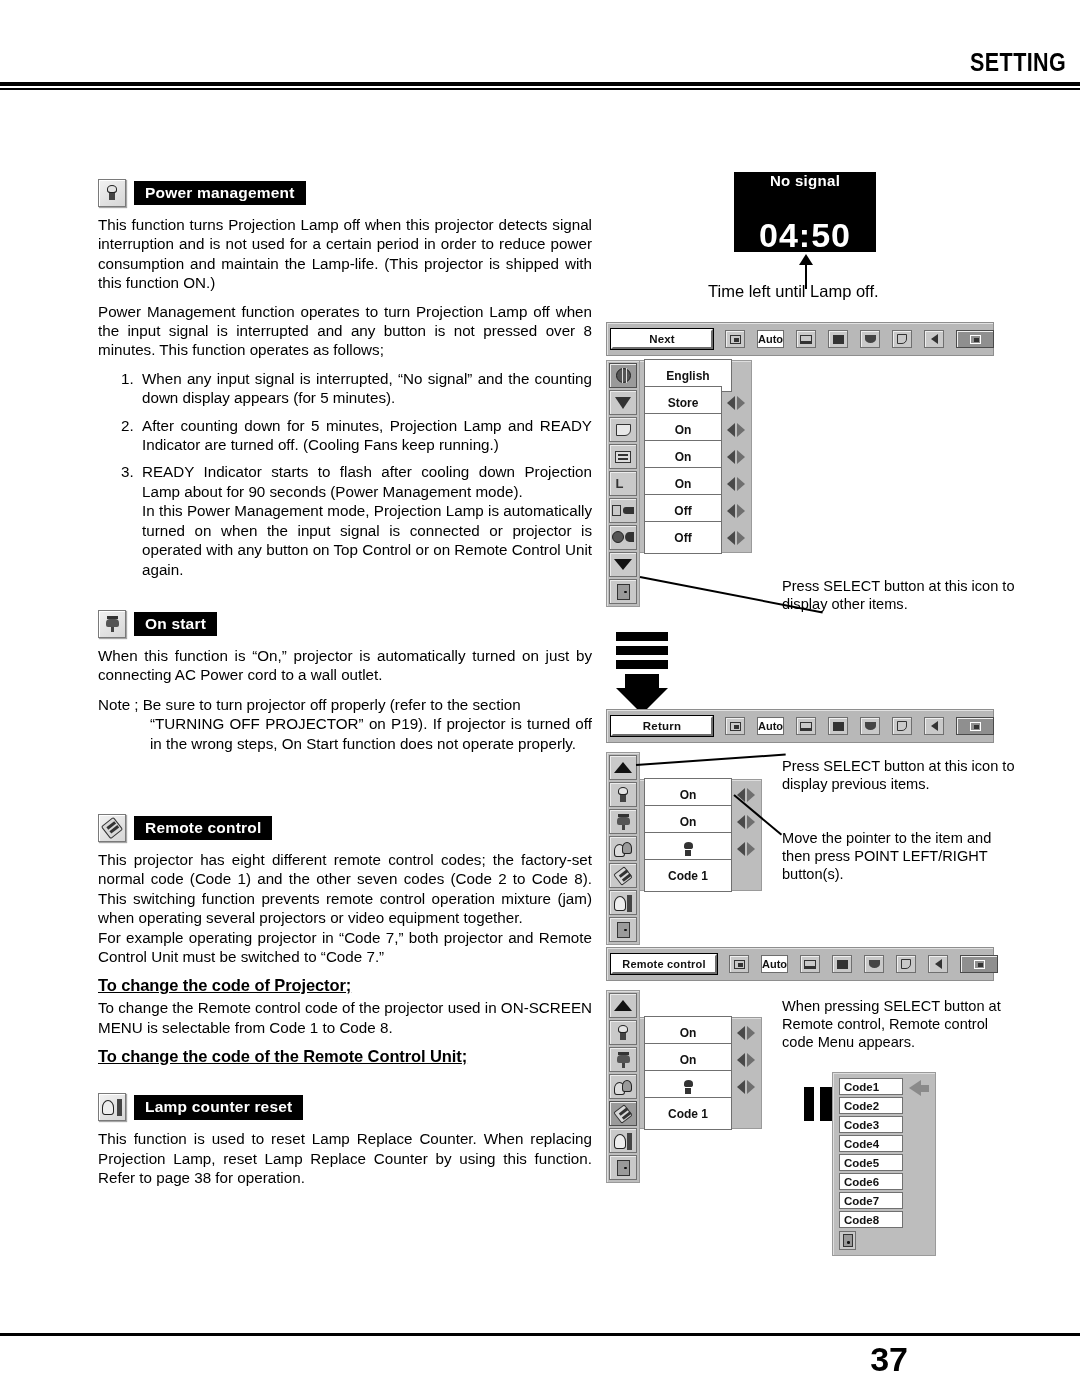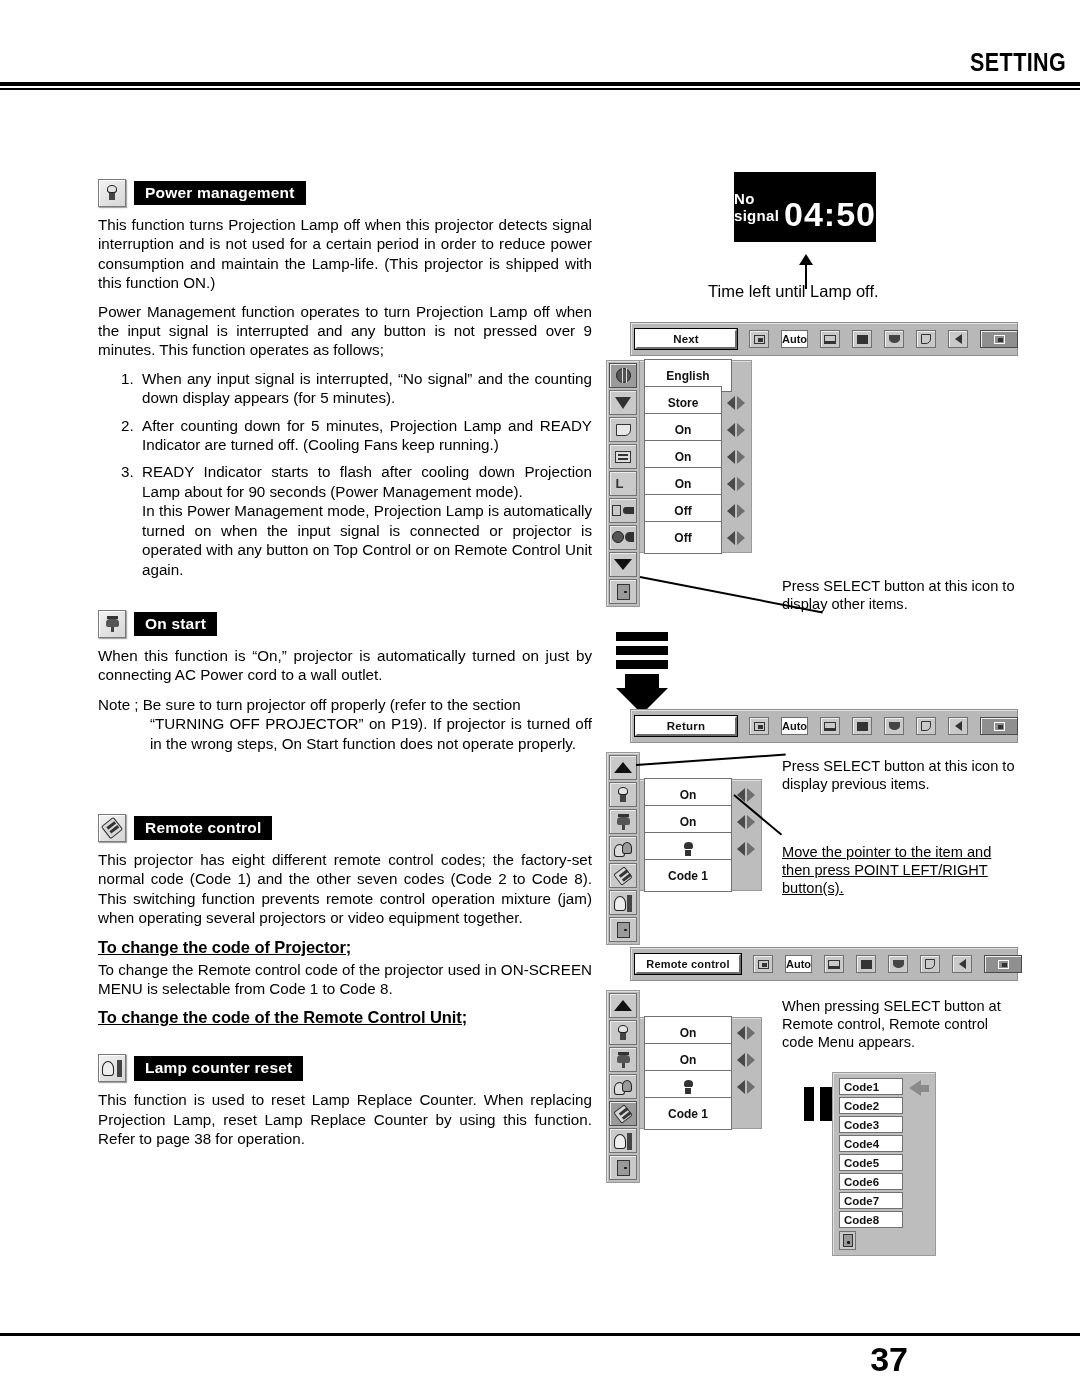--- a/index.html
+++ b/index.html
@@ -87,42 +87,41 @@
   .eco-glyph::after{
     content:""; position:absolute; left:2.5px; top:7px; width:6px; height:6px;
     background:#333; border-top:1px solid #fff;
   }
 
   
   .abs { position:absolute; }
 
   
   #nosignal {
-    left:138px; top:0px; width:142px; height:70px;
+    left:138px; top:0px; width:142px; height:80px;
     background:#000; color:#fff;
-    display:flex; align-items:center; justify-content:space-between;
+    display:flex; flex-direction:column; align-items:center; justify-content:space-between;
   }
   #nosignal .ns-text { font-size:15px; font-weight:bold; letter-spacing:.3px; }
   #nosignal .ns-time { font-size:34px; font-weight:bold; letter-spacing:1px; line-height:1; margin-top:14px; }
 
   
   .uparrow { width:14px; }
   .uparrow .shaft { width:2.5px; height:24px; background:#000; margin:0 auto; }
   .uparrow .head {
     width:0;height:0;border-left:7px solid transparent;border-right:7px solid transparent;
     border-bottom:11px solid #000; margin:0 auto;
   }
   #timeleft-caption { left:112px; top:110px; font-size:16.5px; white-space:nowrap; }
 
   
   .menubar {
     background:#b8b8b8; border:1px solid #8e8e8e;
     height:26px; display:flex; align-items:center; padding:16px 4px; gap:12px;
     box-shadow:inset 1px 1px 0 #e2e2e2;
-    margin-left:24px;
   }
   .mb-main {
     background:#fff; border:2px solid; border-color:#fff #6d6d6d #6d6d6d #fff;
     outline:1px solid #000; height:20px; min-width:102px; padding:0 8px;
     display:flex; align-items:center; justify-content:center;
     font-size:11.5px; font-weight:bold; letter-spacing:.2px; color:#111;
   }
   .mb-ic {
     width:20px; height:18px; flex:none;
     background:#c9c9c9; border:1px solid #6f6f6f;
@@ -267,21 +266,21 @@
     <div class="badge-row">
       <div class="badge-icon">
         <span class="ic-lamp">
             <span class="b"></span>
             <span class="s"></span>
           </span>
       </div>
       <div class="badge-label">Power management</div>
     </div>
     <p class="body first">This function turns Projection Lamp off when this projector detects signal interruption and is not used for a certain period in order to reduce power consumption and maintain the Lamp-life.  (This projector is shipped with this function ON.)</p>
-    <p class="body">Power Management function operates to turn Projection Lamp off when the input signal is interrupted and any button is not pressed over 9 minutes.  This function operates as follows;</p>
+    <p class="body">Power Management function operates to turn Projection Lamp off when the input signal is interrupted and any button is not pressed over 8 minutes.  This function operates as follows;</p>
     <ol class="numlist">
       <li>When any input signal is interrupted, “No signal” and the counting down display appears (for 5 minutes).</li>
       <li>After counting down for 5 minutes, Projection Lamp and READY Indicator are turned off.  (Cooling Fans keep running.)</li>
       <li>
         <span class="sub-para">READY Indicator starts to flash after cooling down Projection Lamp about for 90 seconds (Power Management mode).</span>
         <span class="sub-para just-block">In this Power Management mode, Projection Lamp is automatically turned on when the input signal is connected or projector is operated with any button on Top Control or on Remote Control Unit again.</span>
       </li>
     </ol>
   </div>
 
@@ -305,20 +304,21 @@
 
 
   <div class="sec" style="margin-top:60px;">
     <div class="badge-row">
       <div class="badge-icon">
         <span class="ic-rem" style="width:16px;height:16px;"></span>
       </div>
       <div class="badge-label">Remote control</div>
     </div>
     <p class="body first">This projector has eight different remote control codes; the factory-set normal code (Code 1) and the other seven codes (Code 2 to Code 8).  This switching function prevents remote control operation mixture (jam) when operating several projectors or video equipment together.</p>
+    <p class="body" style="margin-top:0;">For example operating projector in “Code 7,”  both projector and Remote Control Unit must be switched to “Code 7.”</p>
     <h3 class="subhead">To change the code of Projector;</h3>
     <p class="body" style="margin-top:3px;">To change the Remote control code of the projector used in ON-SCREEN MENU is selectable from Code 1 to Code 8.</p>
     <h3 class="subhead">To change the code of the Remote Control Unit;</h3>
   </div>
 
   <div class="sec" style="margin-top:26px;">
     <div class="badge-row">
       <div class="badge-icon">
         <span class="ic-lampreset">
             <span class="l1"></span>
@@ -555,21 +555,21 @@
       <div class="osd-row">
         <div class="osd-val wide">Code 1</div>
       </div>
     </div>
   </div>
 
   <div class="abs leader" style="left:40px; top:592px; width:150px; transform:rotate(-4deg);"></div>
   <div class="abs callout" style="left:186px; top:585px; width:248px;">Press SELECT button at this icon to display previous items.</div>
 
   <div class="abs leader" style="left:138px; top:622px; width:62px; transform:rotate(40deg);"></div>
-  <div class="abs callout" style="left:186px; top:671px; width:240px;text-decoration:underline;">Move the pointer to the item and then press POINT LEFT/RIGHT button(s).</div>
+  <div class="abs callout" style="left:186px; top:657px; width:240px;">Move the pointer to the item and then press POINT LEFT/RIGHT button(s).</div>
 
   <div class="abs menubar" style="left:10px; top:775px; width:388px;">
     <div class="mb-main" style="min-width:106px;font-size:11px;">Remote control</div>
     <div class="mb-ic">
         <span class="g-ret"></span>
       </div>
     <div class="mb-auto">Auto</div>
     <div class="mb-ic">
         <span class="g-mon"></span>
       </div>

